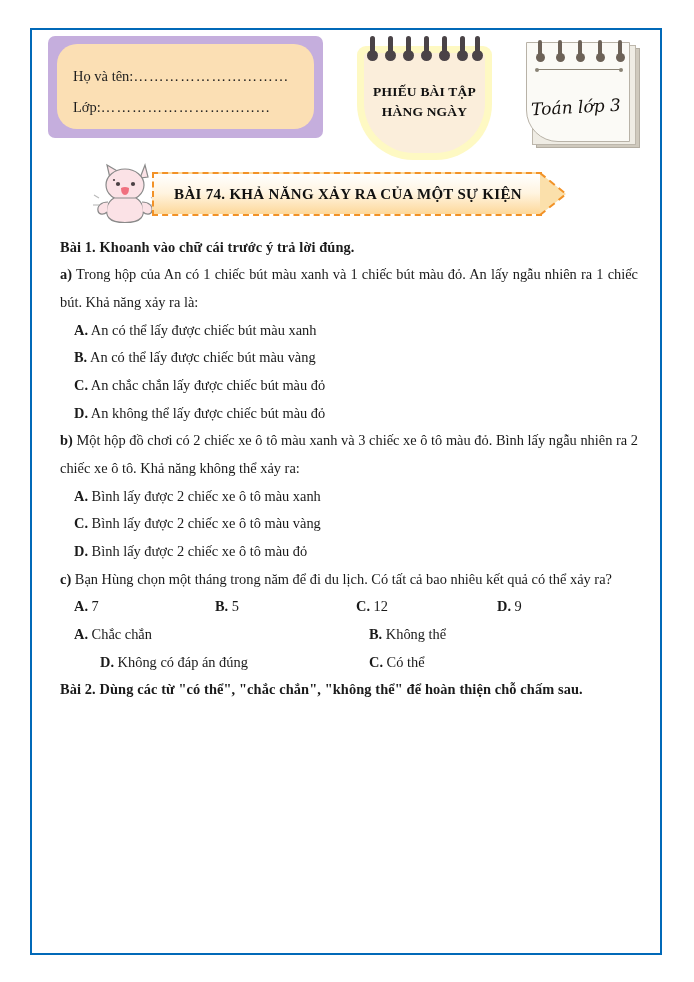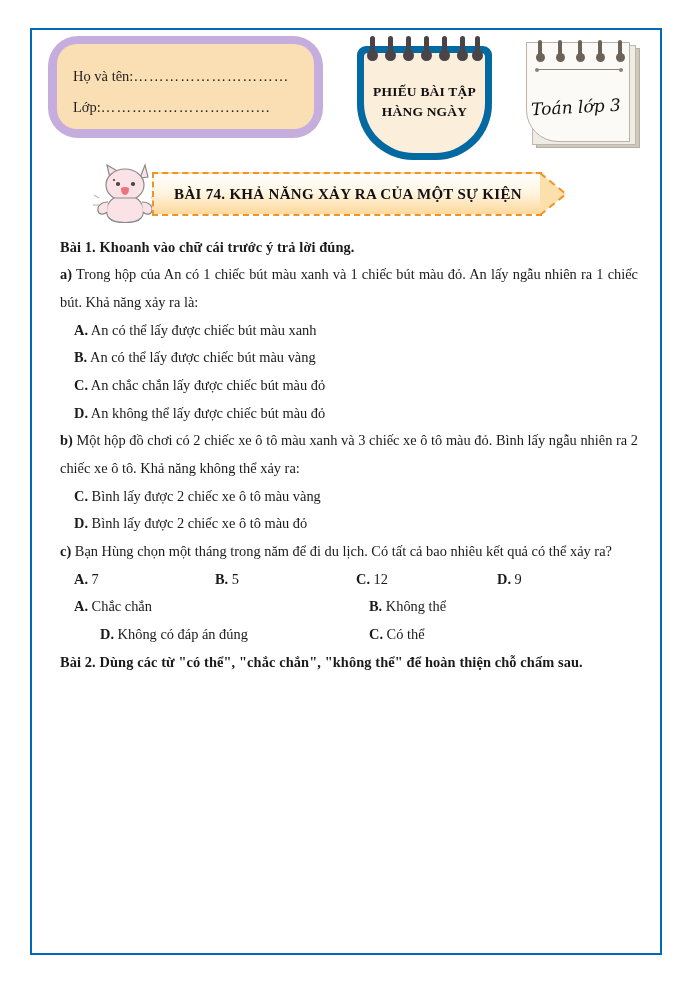--- a/index.html
+++ b/index.html
@@ -38,21 +38,21 @@
   }
 
   
   #name-box {
     position: absolute;
     left: 48px;
     top: 36px;
     width: 275px;
     height: 102px;
     background: #c5aedd;
-    border-radius: 30px;
+    border-radius: 7px;
     box-sizing: border-box;
   }
   #name-box-inner {
     position: absolute;
     left: 9px;
     top: 8px;
     right: 9px;
     bottom: 9px;
     background: #fbdfb4;
     border-radius: 20px;
@@ -80,21 +80,21 @@
     top: 36px;
     width: 135px;
     height: 124px;
   }
   #pink-pad-body {
     position: absolute;
     left: 0;
     top: 10px;
     width: 135px;
     height: 114px;
-    background: #0369a1;
+    background: #fef9c3;
     border-radius: 9px 9px 56px 56px;
     box-sizing: border-box;
   }
   #pink-pad-paper {
     position: absolute;
     left: 7px;
     top: 7px;
     width: 121px;
     height: 100px;
     background: #fbeedb;
@@ -407,20 +407,21 @@
         <li class="opt"><span class="lbl">D.</span> <span>An không thể lấy được chiếc bút màu đỏ</span></li>
       </ul>
     </div>
 
     <div>
       <p class="q-stem">
         <span class="lbl">b)</span>
         <span>Một hộp đồ chơi có 2 chiếc xe ô tô màu xanh và 3 chiếc xe ô tô màu đỏ. Bình lấy ngẫu nhiên ra 2 chiếc xe ô tô. Khả năng không thể xảy ra:</span>
       </p>
       <ul class="opt-list">
+        <li class="opt"><span class="lbl">A.</span> <span>Bình lấy được 2 chiếc xe ô tô màu xanh</span></li>
         <li class="opt"><span class="lbl">C.</span> <span>Bình lấy được 2 chiếc xe ô tô màu vàng</span></li>
         <li class="opt"><span class="lbl">D.</span> <span>Bình lấy được 2 chiếc xe ô tô màu đỏ</span></li>
       </ul>
     </div>
 
     <div>
       <p class="q-stem">
         <span class="lbl">c)</span>
         <span>Bạn Hùng chọn một tháng trong năm để đi du lịch. Có tất cả bao nhiêu kết quả có thể xảy ra?</span>
       </p>

